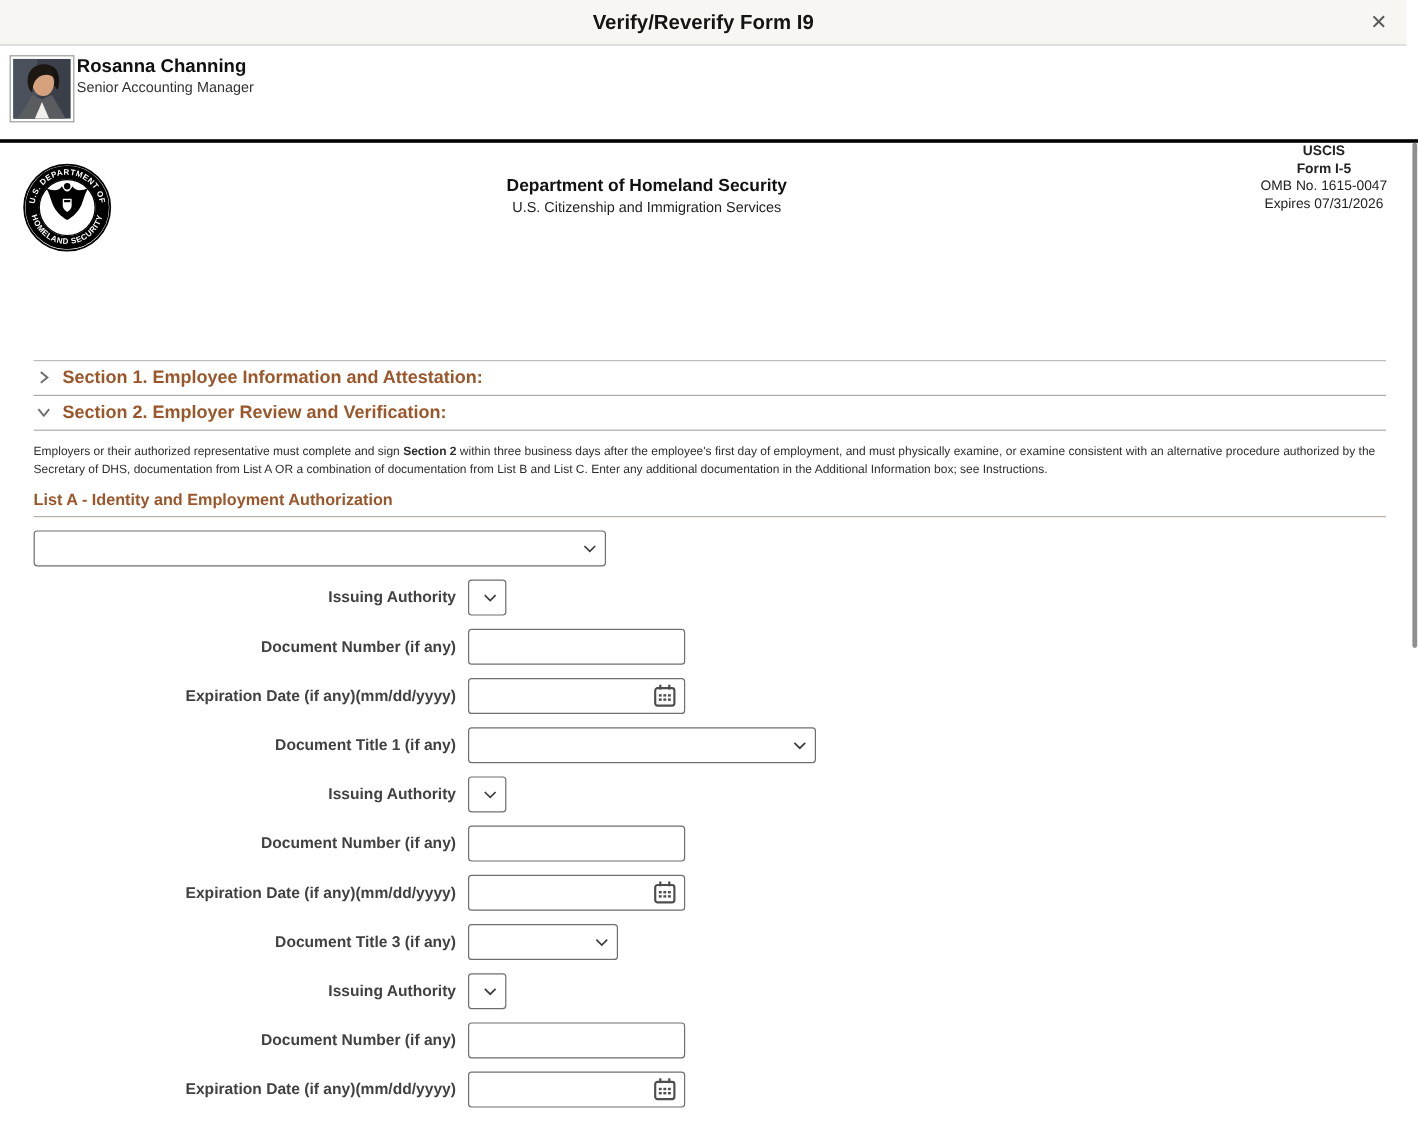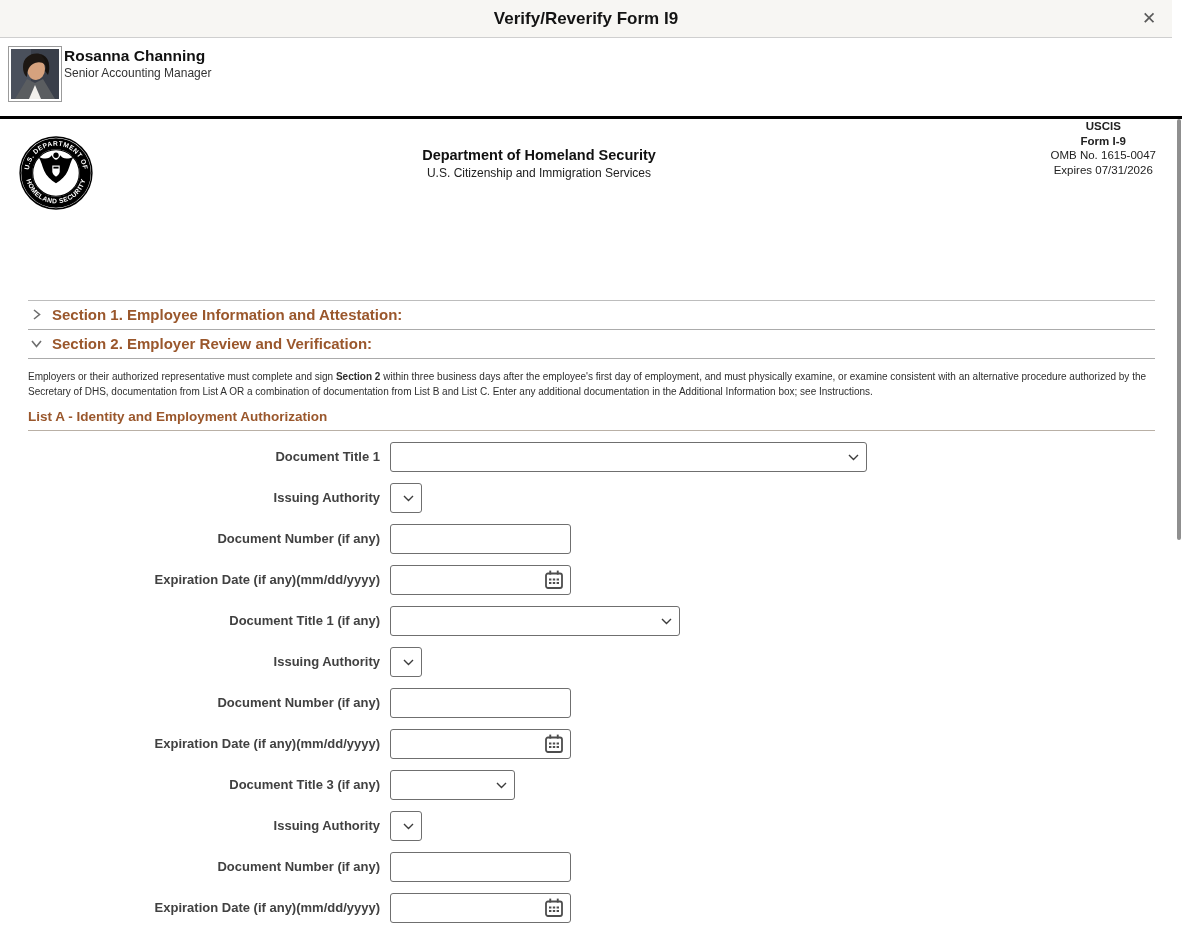--- a/index.html
+++ b/index.html
@@ -153,21 +153,21 @@
   </svg>
 </div>
 
 <div class="agency">
   <div class="agency-title">Department of Homeland Security</div>
   <div class="agency-sub">U.S. Citizenship and Immigration Services</div>
 </div>
 
 <div class="form-info">
   <div class="b">USCIS</div>
-  <div class="b">Form I-9</div>
+  <div class="b">Form I-5</div>
   <div>OMB No. 1615-0047</div>
   <div>Expires 07/31/2026</div>
 </div>
 
 <div class="sections">
   <div class="section-header">
     <svg class="chev" width="13" height="13" viewBox="0 0 13 13">
       <polyline points="4,2 9.5,6.5 4,11" fill="none" stroke="#6e6e6e" stroke-width="1.6"></polyline>
     </svg>
     <span class="section-title">Section 1. Employee Information and Attestation:</span>
@@ -178,21 +178,20 @@
     </svg>
     <span class="section-title">Section 2. Employer Review and Verification:</span>
   </div>
 
   <p class="instructions"><span>Employers or their authorized representative must complete and sign </span><b>Section 2</b><span> within three business days after the employee's first day of employment, and must physically examine, or examine consistent with an alternative procedure authorized by the Secretary of DHS, documentation from List A OR a combination of documentation from List B and List C. Enter any additional documentation in the Additional Information box; see Instructions.</span></p>
 
   <h3 class="lista-heading">List A - Identity and Employment Authorization</h3>
 
   <div class="fields">
       <div class="field-row">
-        <label class="field-label">Document Title 1</label>
         <span class="select-wrap" style="width: 477px;"><select><option value=""></option></select><svg class="sel-chev" width="11" height="7" viewBox="0 0 11 7">
             <polyline points="1,1 5.5,5.5 10,1" fill="none" stroke="#3c3c3c" stroke-width="1.4"></polyline>
           </svg></span>
       </div>
       <div class="field-row">
         <label class="field-label">Issuing Authority</label>
         <span class="select-wrap" style="width: 32px;"><select><option value=""></option></select><svg class="sel-chev" width="11" height="7" viewBox="0 0 11 7">
             <polyline points="1,1 5.5,5.5 10,1" fill="none" stroke="#3c3c3c" stroke-width="1.4"></polyline>
           </svg></span>
       </div>

